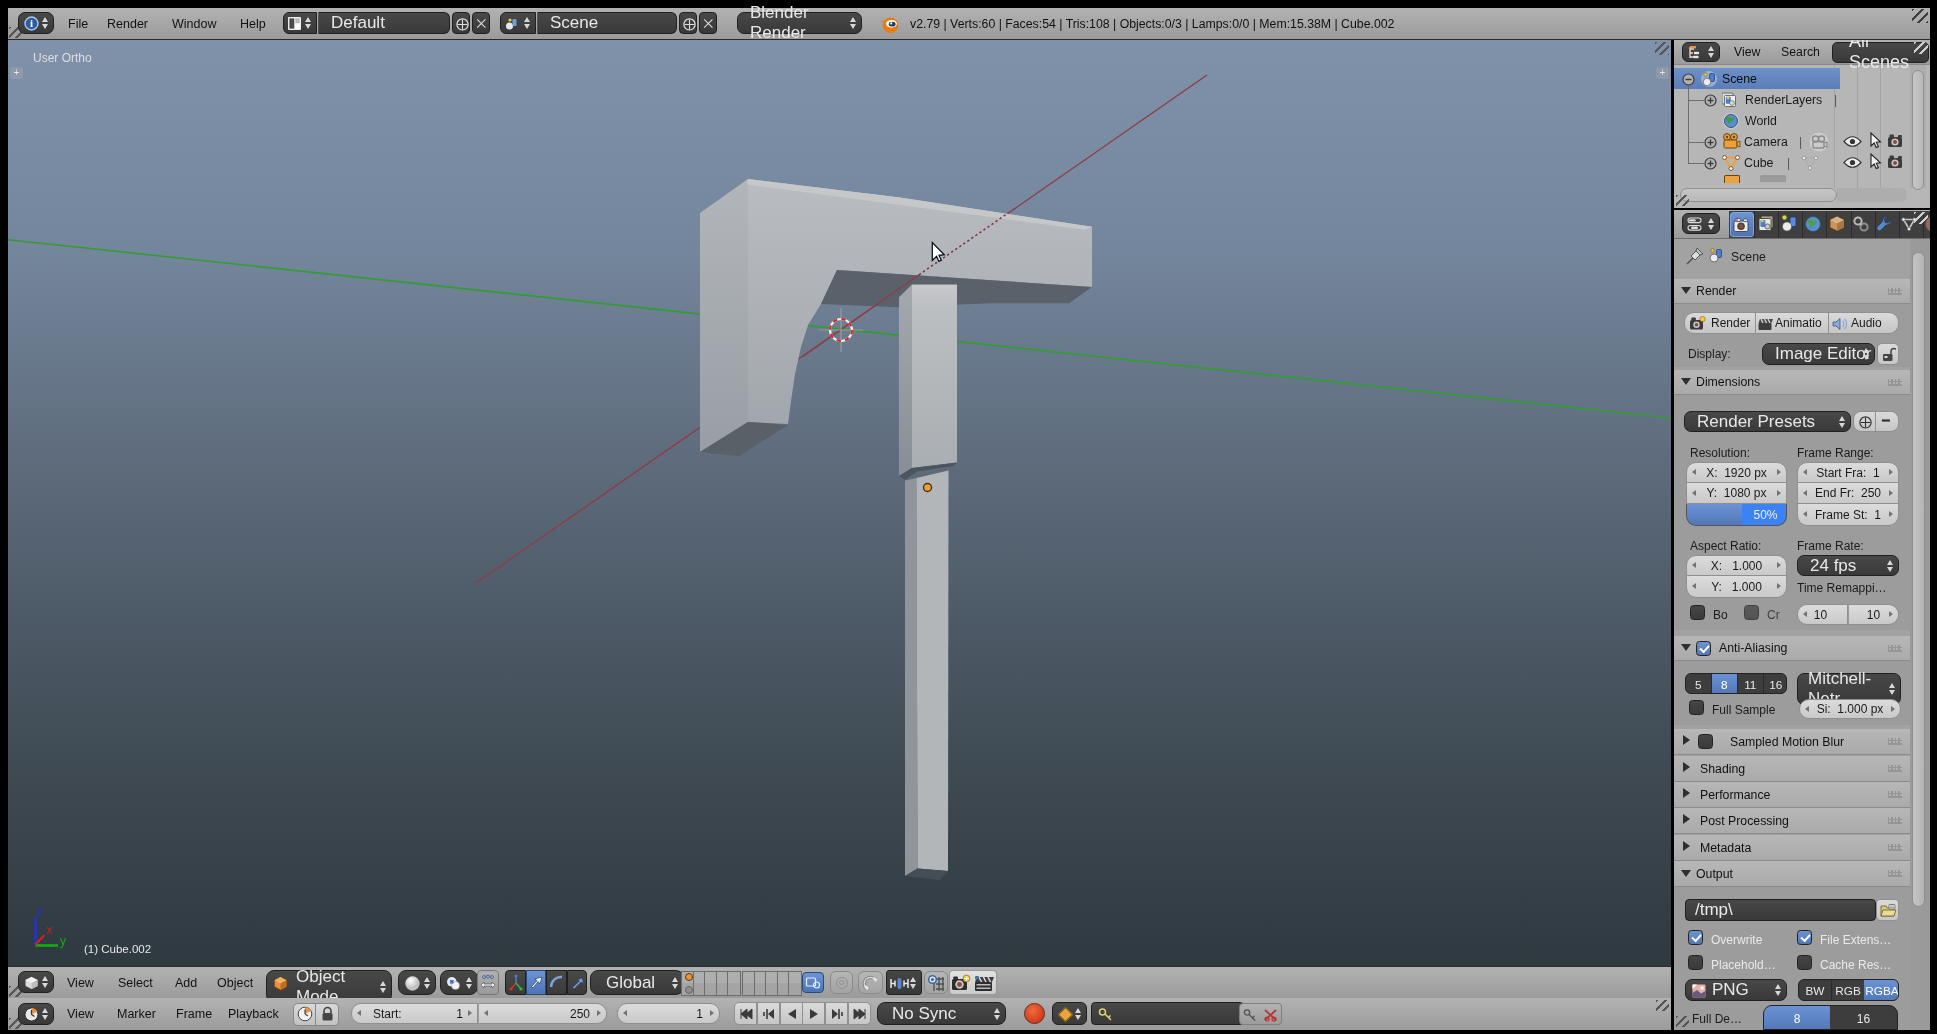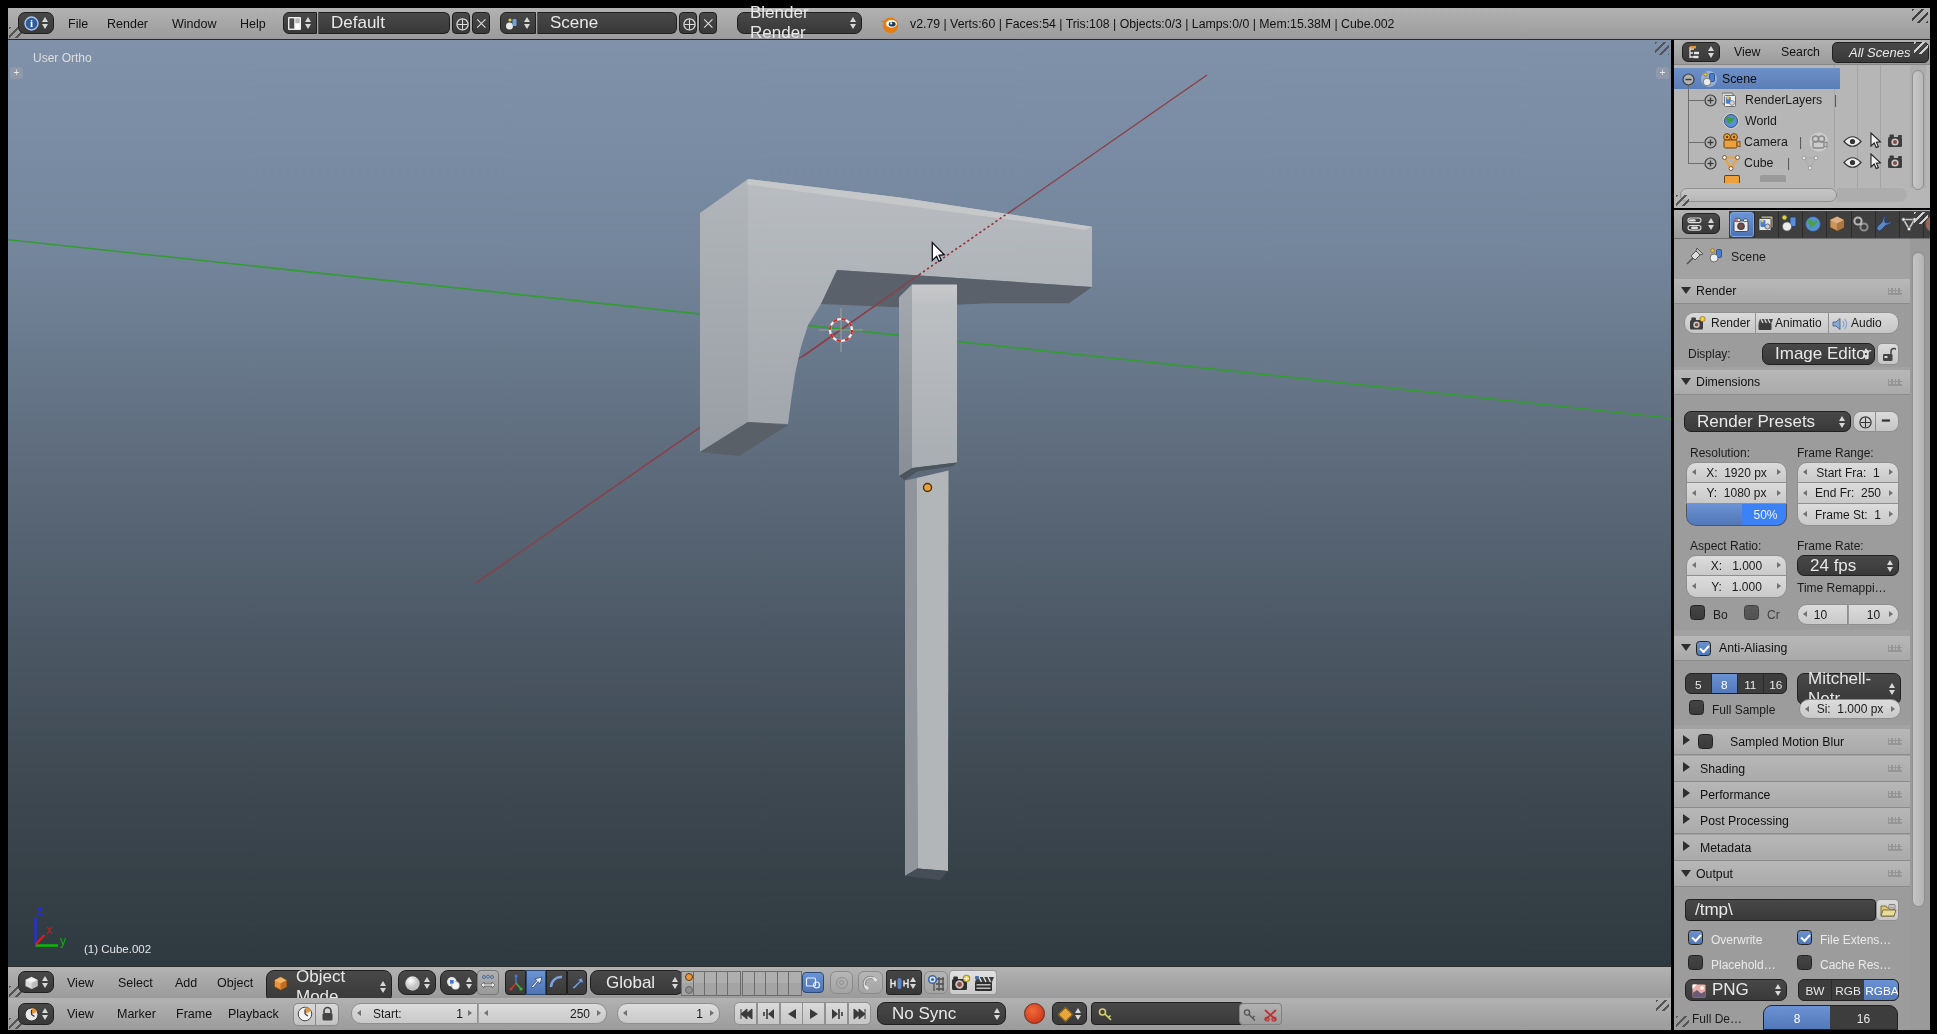--- a/index.html
+++ b/index.html
@@ -446,21 +446,21 @@
           <path d="M3,2 L3,13 M3,4 H7 M3,8 H6 M3,12 H7" stroke="#e0e0e0" stroke-width="1.3"></path>
           <rect x="3" y="1" width="6" height="2.4" fill="#e8953c"></rect>
           <rect x="7" y="6.8" width="5" height="2.4" fill="#e8e8e8"></rect>
           <rect x="6.5" y="10.8" width="5" height="2.4" fill="#e8e8e8"></rect>
         </svg>
     <b class="ud"></b>
   </div>
   <div class="a mtext" style="left:60px;top:0;height:24px;display:flex;align-items:center;font-size:12.3px;">View</div>
   <div class="a mtext" style="left:107px;top:0;height:24px;display:flex;align-items:center;font-size:12.3px;">Search</div>
   <div class="a dk" style="left:158px;top:1.5px;width:97px;height:21px;border-radius:5px;">
-        <div class="dktxt" style="left:16px;font-size:13px;font-style:italic;">All Scenes</div>
+        <div class="dktxt" style="left:16px;font-size:18px;">All Scenes</div>
       </div>
 
   <div class="a" style="left:160px;top:25px;width:1px;height:123px;background:#a4a4a4;"></div>
   <div class="a" style="left:183px;top:25px;width:1px;height:123px;background:#a4a4a4;"></div>
   <div class="a" style="left:206px;top:25px;width:1px;height:123px;background:#a4a4a4;"></div>
 
   <div class="a" style="left:0;top:28px;width:166px;height:21px;background:linear-gradient(#6e90c8,#5a7eb8);"></div>
 
   <div class="a" style="left:14px;top:39px;width:1px;height:84px;background:#6e6e6e;"></div>
   <div class="a" style="left:14px;top:59.5px;width:16px;height:1px;background:#6e6e6e;"></div>

